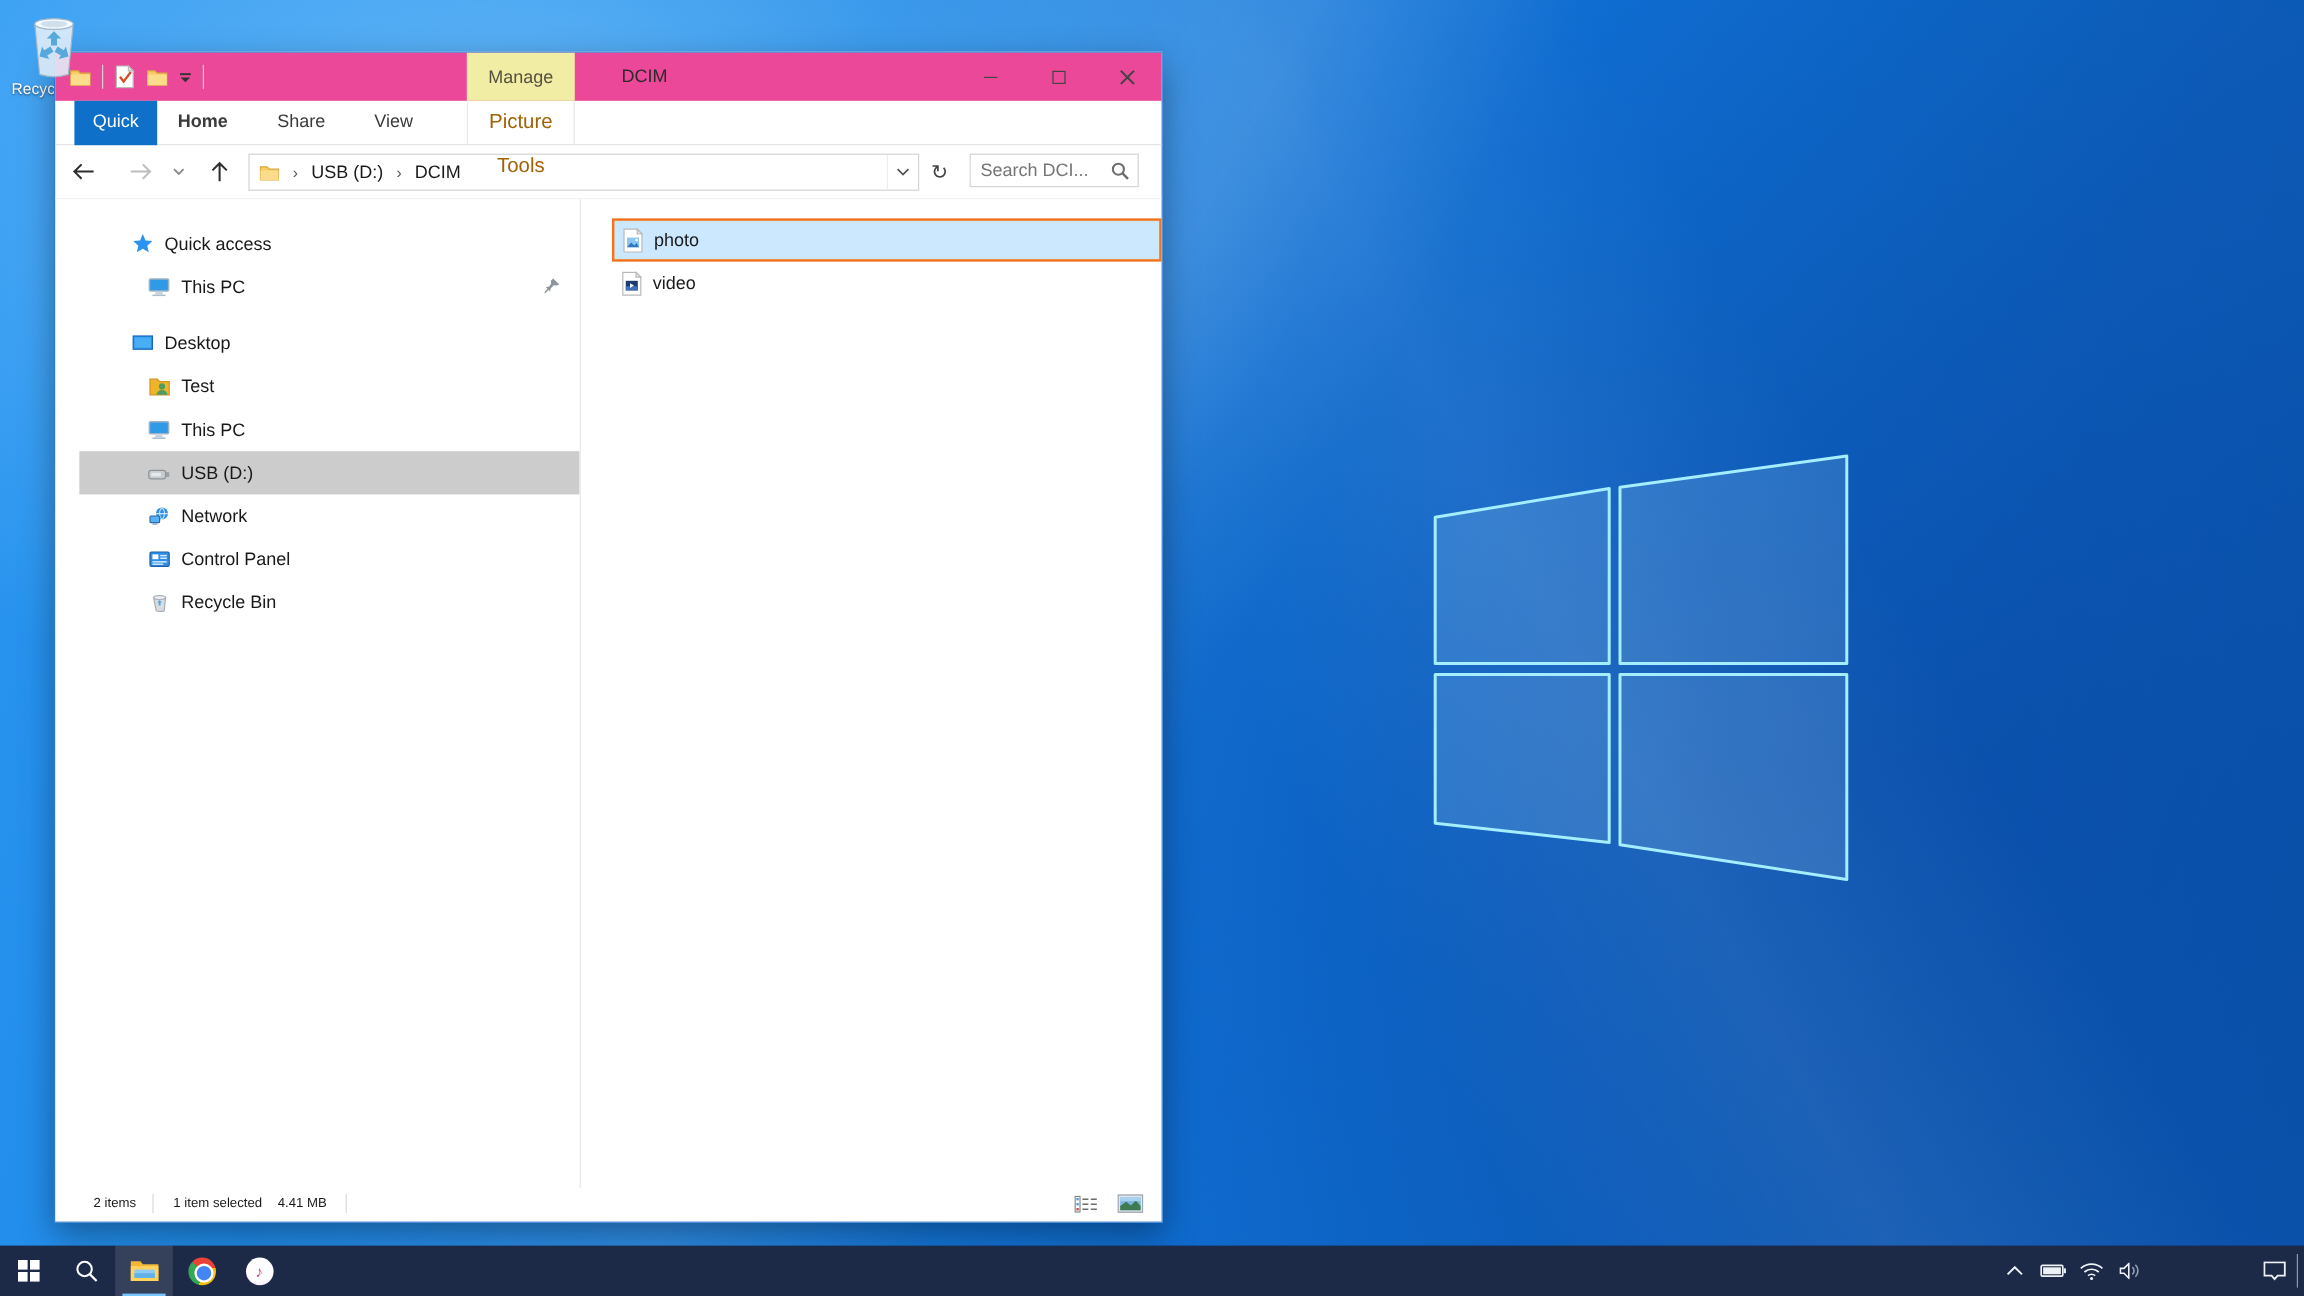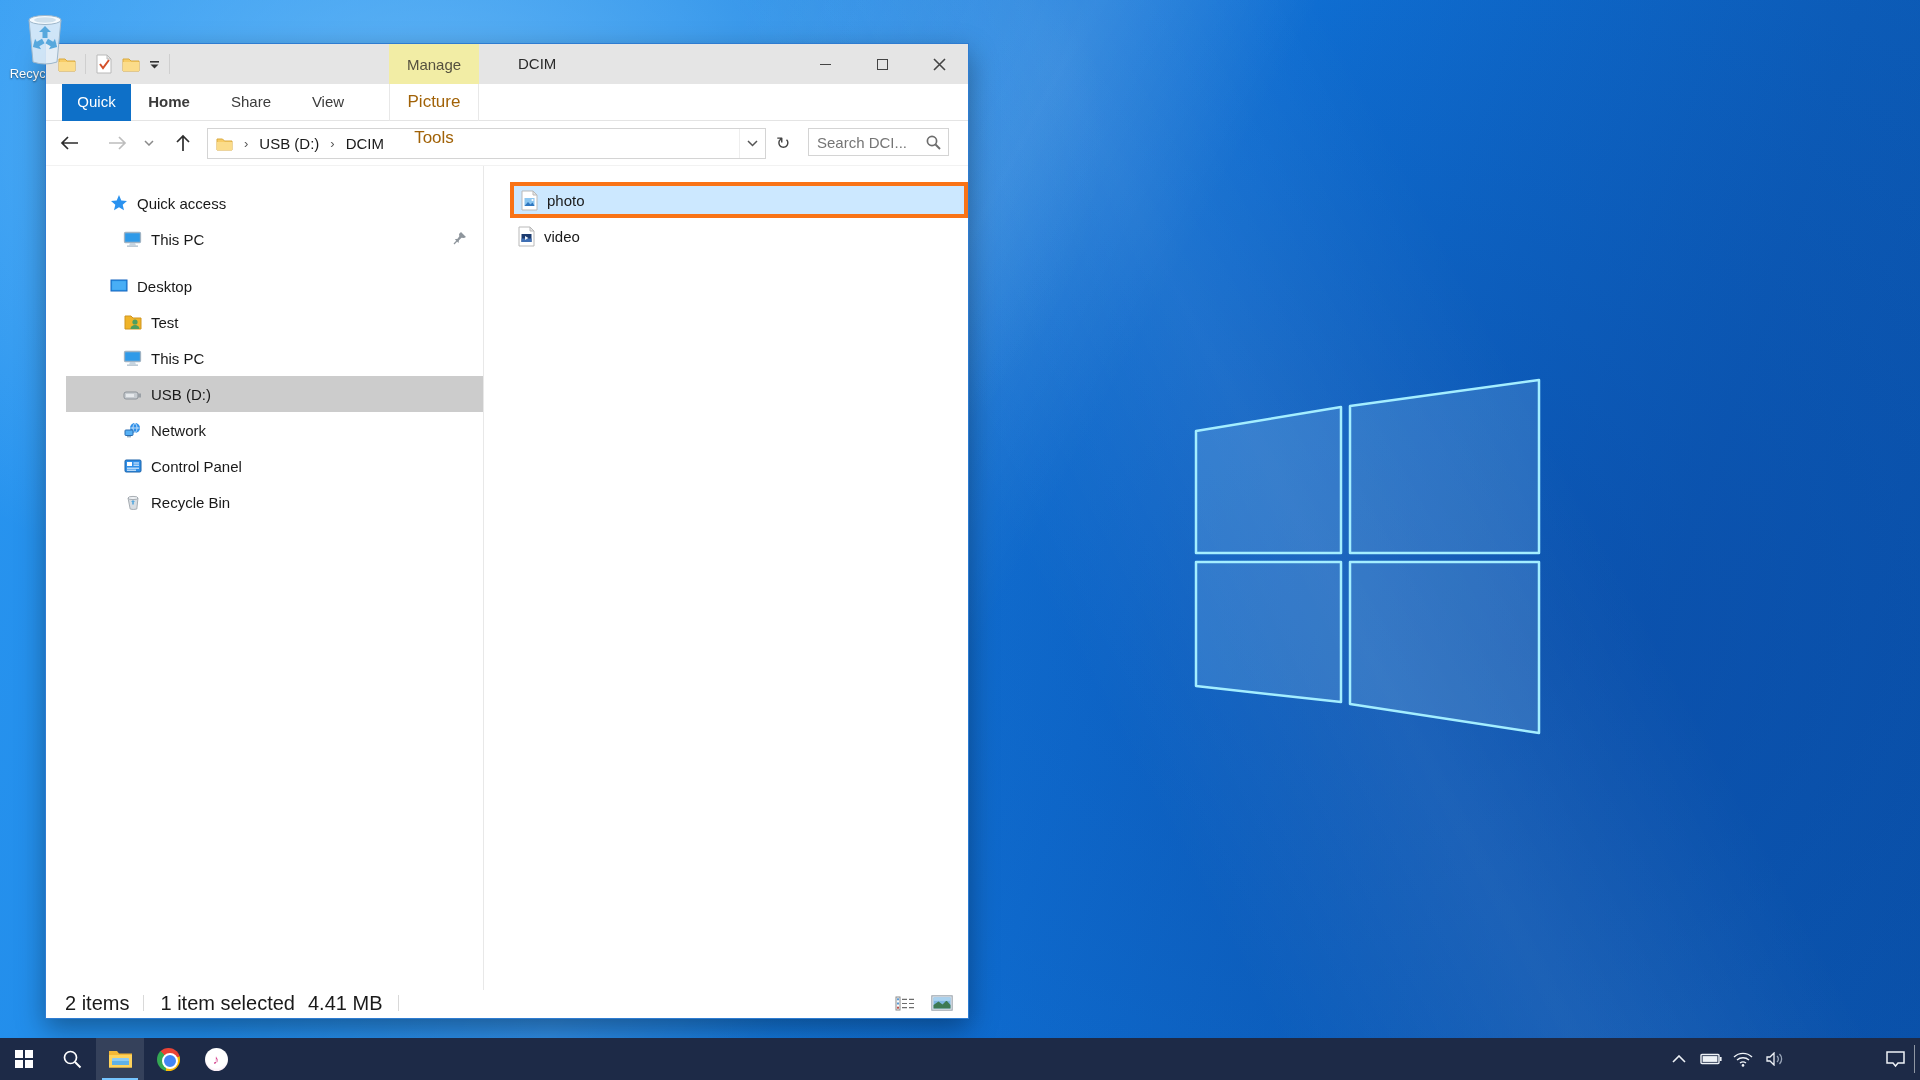--- a/index.html
+++ b/index.html
@@ -21,21 +21,21 @@
 
   
   .bin-icon { position:absolute; left:22px; top:10px; z-index:6; }
   .bin-label { position:absolute; left:0px; top:66px; width:88px; text-align:center;
     color:#fff; font-size:13px; text-shadow:0 1px 2px rgba(0,0,0,.6); z-index:1; }
 
   
   .window { position:absolute; left:45px; top:43px; width:924px; height:976px;
     background:#fff; border:1px solid #2e7cd1; box-shadow:0 10px 26px rgba(0,0,0,.35); z-index:5; }
 
-  .titlebar { position:relative; height:40px; background:#e5e5e5; }
+  .titlebar { position:relative; height:40px; background:#ec4899; }
   .qat { position:absolute; left:12px; top:0; height:40px; display:flex; align-items:center; gap:9px; }
   .qat-sep { width:1px; height:20px; background:#cfcfcf; }
   .manage-tab { position:absolute; left:343px; top:0; width:90px; height:40px; background:#f2eda5;
     color:#55513f; font-size:15px; display:flex; align-items:center; justify-content:center; }
   .win-title { position:absolute; left:472px; top:0; height:40px; line-height:40px; font-size:15px; color:#2b2b2b; }
   .win-controls { position:absolute; right:0; top:0; display:flex; }
   .win-btn { width:57px; height:40px; display:flex; align-items:center; justify-content:center; background:transparent; border:none; cursor:pointer; }
   .min-glyph { width:11px; height:0; border-top:1.6px solid #444; }
   .max-glyph { width:11px; height:11px; border:1.6px solid #444; }
 
@@ -69,25 +69,25 @@
   .side-row { position:relative; height:36px; display:flex; align-items:center; font-size:15px; color:#191919; cursor:pointer; }
   .side-row .ic { width:19px; margin-right:9px; flex:0 0 auto; display:flex; justify-content:center; }
   .lv0 { padding-left:43px; } .lv1 { padding-left:57px; }
   .side-gap { height:11px; }
   .side-row.selected { background:#cccccc; }
   .pin { position:absolute; right:16px; top:10px; }
   .pane-sep { width:1px; background:#e8e8e8; }
   .filelist { flex:1; padding-top:16px; }
   .file-row { width:458px; margin-left:26px; height:36px; display:flex; align-items:center; padding-left:7px;
     font-size:15px; color:#1a1a1a; cursor:pointer; border:1px solid transparent; }
-  .file-row.selected { background:#cce8ff; border:4px solid #f97316; }
+  .file-row.selected { background:#cce8ff; border:2px solid #f97316; }
   .file-row .fic { margin-right:9px; display:flex; }
 
   .statusbar { position:absolute; left:0; right:0; bottom:0; height:30px; display:flex; align-items:center;
-    font-size:20px; color:#1a1a1a; padding-left:19px;text-align:right; }
+    font-size:11px; color:#1a1a1a; padding-left:32px;text-align:right; }
   .st-sep { width:1px; height:16px; background:#d9d9d9; }
   .view-toggles { position:absolute; right:12px; top:3px; display:flex; gap:9px; }
   .vt-btn { width:28px; height:24px; display:flex; align-items:center; justify-content:center; background:none; border:none; cursor:pointer; }
 
   
   .taskbar { position:absolute; left:0; right:0; bottom:0; height:42px; background:#1d2a47; z-index:20;
     display:flex; align-items:stretch; }
   .tb-btn { width:48px; display:flex; align-items:center; justify-content:center; position:relative; cursor:pointer; }
   .tb-btn.active { background:rgba(255,255,255,.11); }
   .tb-btn.active::after { content:""; position:absolute; left:6px; right:6px; bottom:0; height:2px; background:#76c5ff; }

